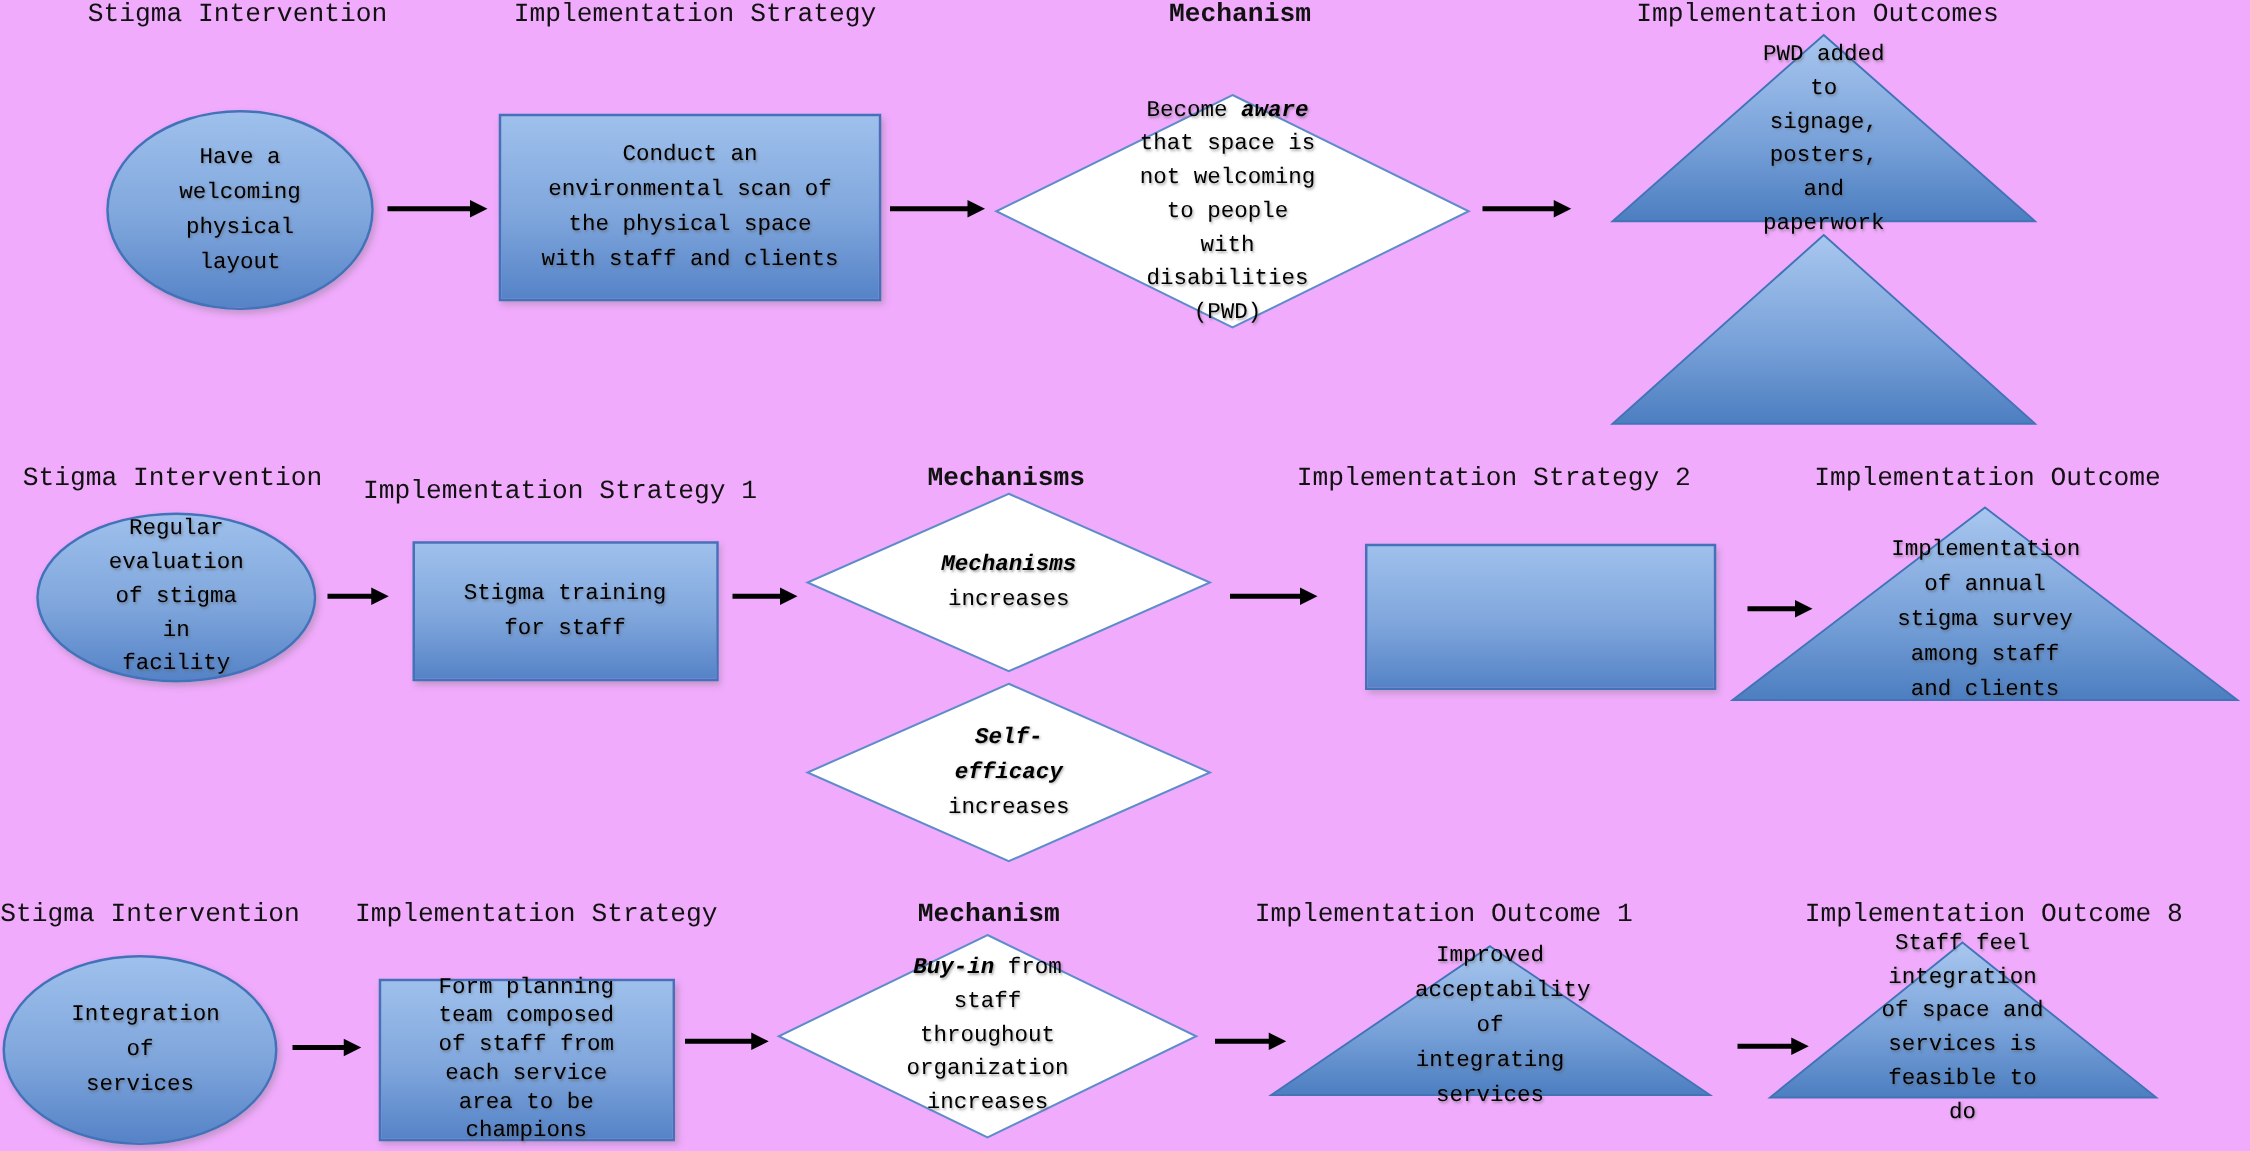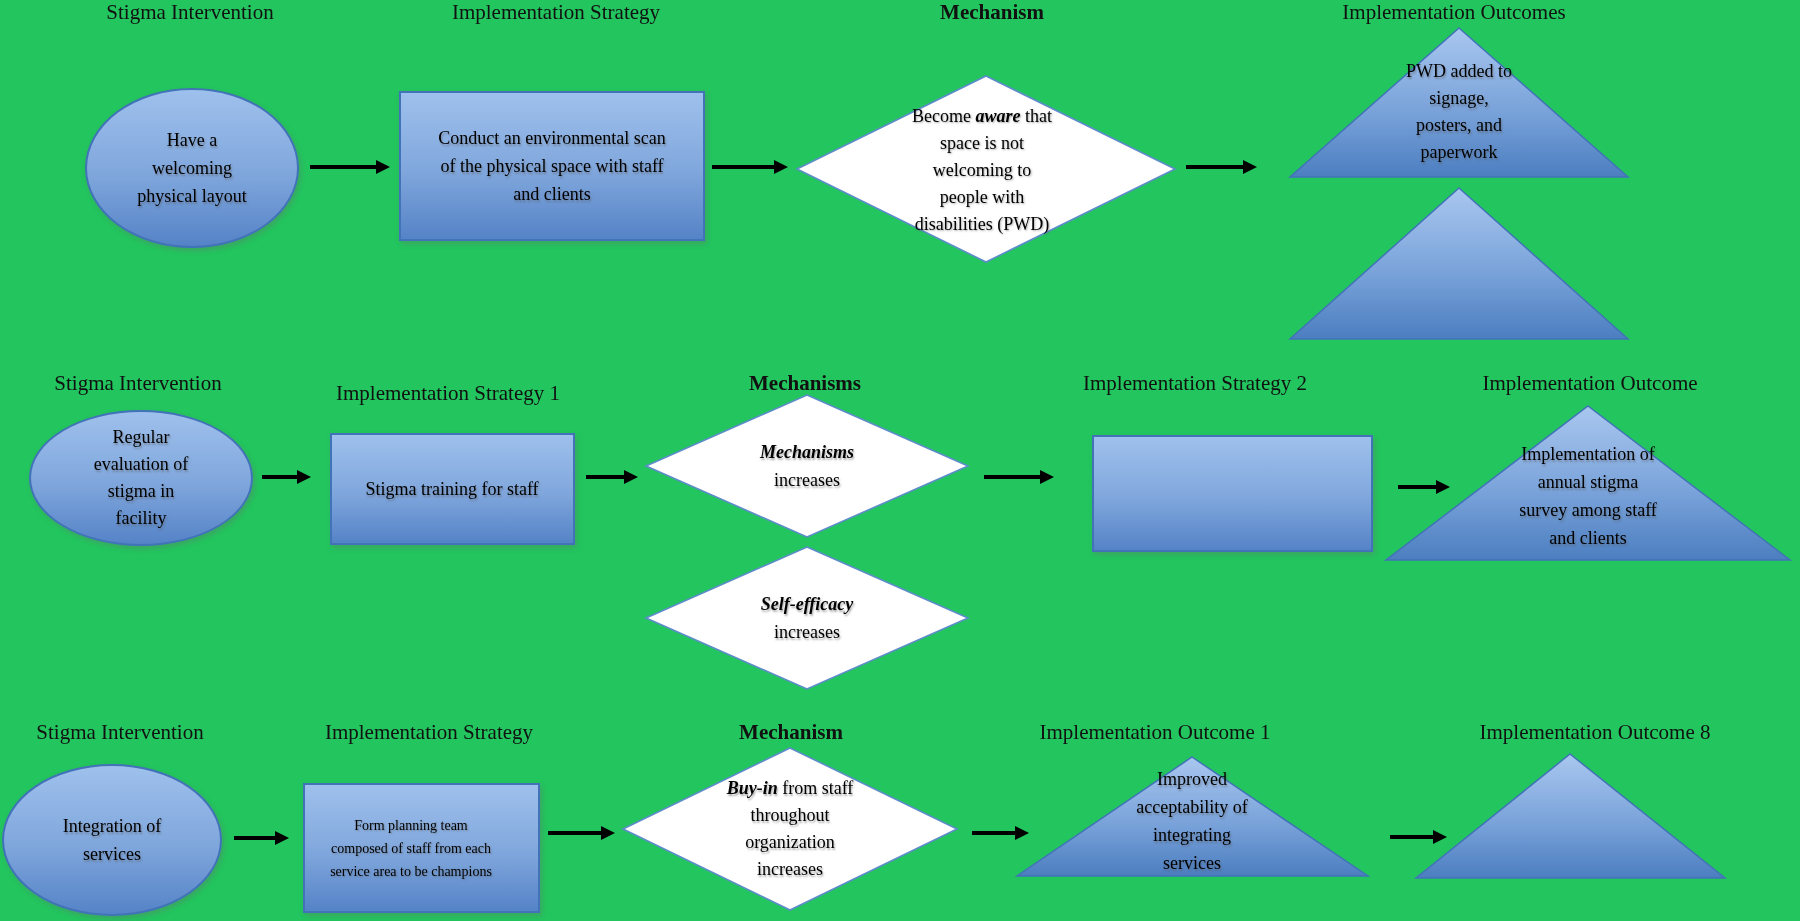--- a/index.html
+++ b/index.html
@@ -1,20 +1,20 @@
 <!DOCTYPE html>
 <html><head>
 <meta charset="utf-8">
 <style>
   html,body{margin:0;padding:0;background:#ffffff;}
   #canvas{
     position:relative;
     width:1800px;height:921px;
-    background:#22c55e;
-    font-family:Liberation Serif, serif;
+    background:#f0abfc;
+    font-family:Liberation Mono, monospace;
     color:#000;
     overflow:hidden;
   }
   .hdr{
     position:absolute;
     transform:translateX(-50%);
     white-space:nowrap;
     font-size:21px;
     line-height:25px;
     text-align:center;
@@ -152,35 +152,36 @@
   <div class="hdr bold" style="left:791px;top:720px;">Mechanism</div>
   <div class="hdr" style="left:1155px;top:720px;">Implementation Outcome 1</div>
   <div class="hdr" style="left:1595px;top:720px;">Implementation Outcome 8</div>
 
   <div class="ellipse" style="left:2px;top:764px;width:220px;height:152px;"></div>
   <div class="slabel" style="left:112px;top:840px;width:110px;">Integration of services</div>
 
   <div class="arrow" style="left:234px;top:836px;width:42px;"></div>
 
   <div class="rectbox" style="left:303px;top:783px;width:237px;height:130px;"></div>
-  <div class="slabel" style="left:411px;top:848px;width:170px;font-size:14px;line-height:23px;">Form planning team composed of staff from each service area to be champions</div>
+  <div class="slabel" style="left:421px;top:848px;width:170px;font-size:18px;line-height:23px;">Form planning team composed of staff from each service area to be champions</div>
 
   <div class="arrow" style="left:548px;top:831px;width:54px;"></div>
 
   <svg class="shape-svg" style="left:622px;top:747px;" width="336" height="164">
     <polygon class="dia-poly" points="168,1 335,82 168,163 1,82"></polygon>
   </svg>
   <div class="slabel" style="left:790px;top:829px;width:135px;line-height:27px;"><span class="em">Buy-in</span><span> from staff throughout organization increases</span></div>
 
   <div class="arrow" style="left:972px;top:831px;width:44px;"></div>
 
   <svg class="shape-svg" style="left:1015px;top:755px;" width="355" height="123">
     <polygon class="tri-poly" points="177,2 353,121 2,121"></polygon>
   </svg>
   <div class="slabel" style="left:1192px;top:821px;width:120px;">Improved acceptability of integrating services</div>
 
   <div class="arrow" style="left:1390px;top:835px;width:44px;"></div>
 
   <svg class="shape-svg" style="left:1414px;top:752px;" width="313" height="128">
     <polygon class="tri-poly" points="156,2 311,126 2,126"></polygon>
   </svg>
+  <div class="slabel" style="left:1570px;top:823px;width:135px;line-height:27px;">Staff feel integration of space and services is feasible to do</div>
 
 </div>
 
 </body></html>

